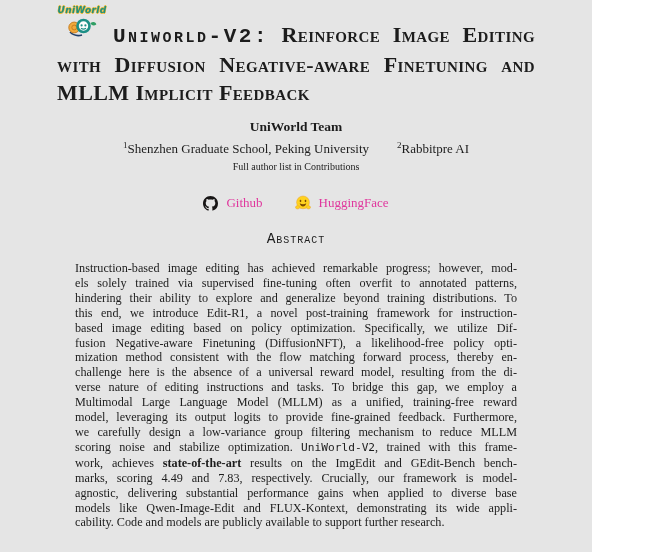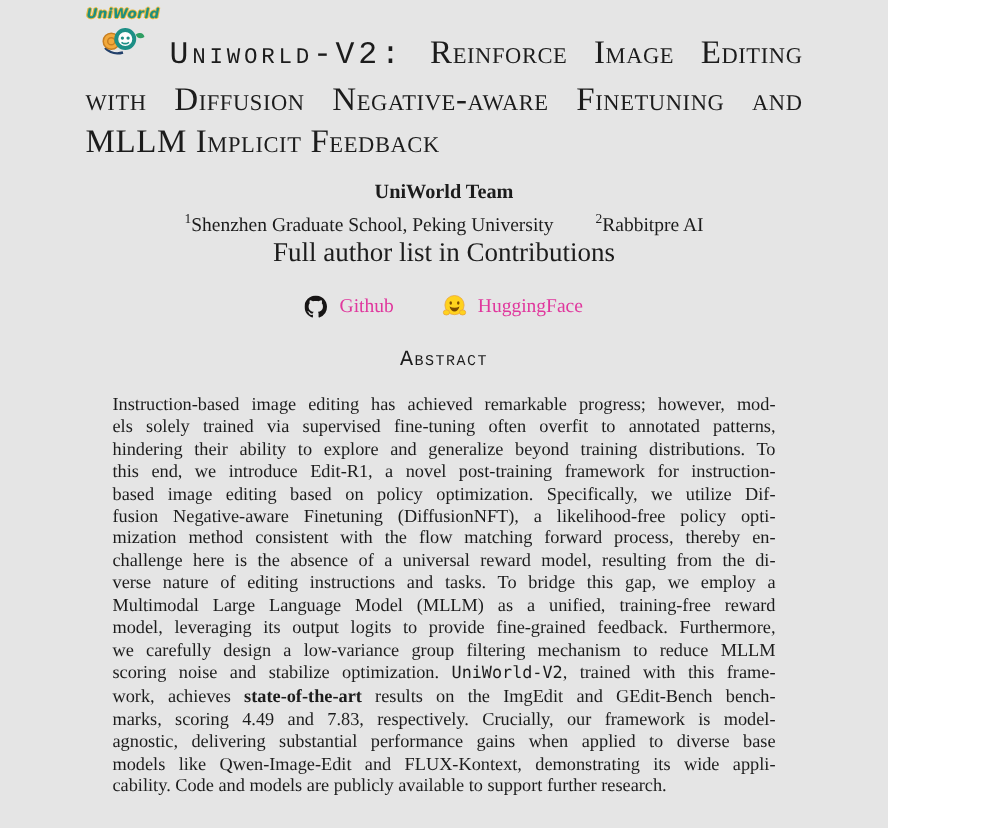--- a/index.html
+++ b/index.html
@@ -26,36 +26,36 @@
     letter-spacing:0.3px;
   }
   .logo-emblem{display:block;margin:1px auto 0;}
   
   .title{
     margin:21px 57px 0 57px;
     font-size:22px;line-height:28px;
     font-variant:small-caps;
     letter-spacing:0.4px;
   }
-  .t-line{text-align:justify;text-align-last:justify;}
+  .t-line{text-align:justify;text-align-last:justify;font-weight:bold;}
   .t-line.first{text-indent:56px;}
   .t-line.last{text-align:left;text-align-last:left;}
   .tt-title{
     font-family:"Liberation Mono", monospace;
     font-size:21px;
     letter-spacing:2.5px;
     font-variant:small-caps;
   }
   
   .authors{text-align:center;margin-top:11px;}
   .team{font-weight:bold;font-size:13.5px;line-height:17px;}
   .affils{font-size:13px;line-height:16px;margin-top:6px;}
   .affil2{margin-left:28px;margin-top:24px;}
   sup{font-size:9px;line-height:0;}
-  .author-note{font-size:18px;line-height:16px;margin-top:2px;}
+  .author-note{font-size:10px;line-height:16px;margin-top:2px;}
   
   .links{
     margin-top:20px;
     display:flex;justify-content:center;align-items:center;gap:32px;
   }
   .link{
     display:flex;align-items:center;gap:8px;
     text-decoration:none;
     color:#e0379d;
     font-size:13px;

